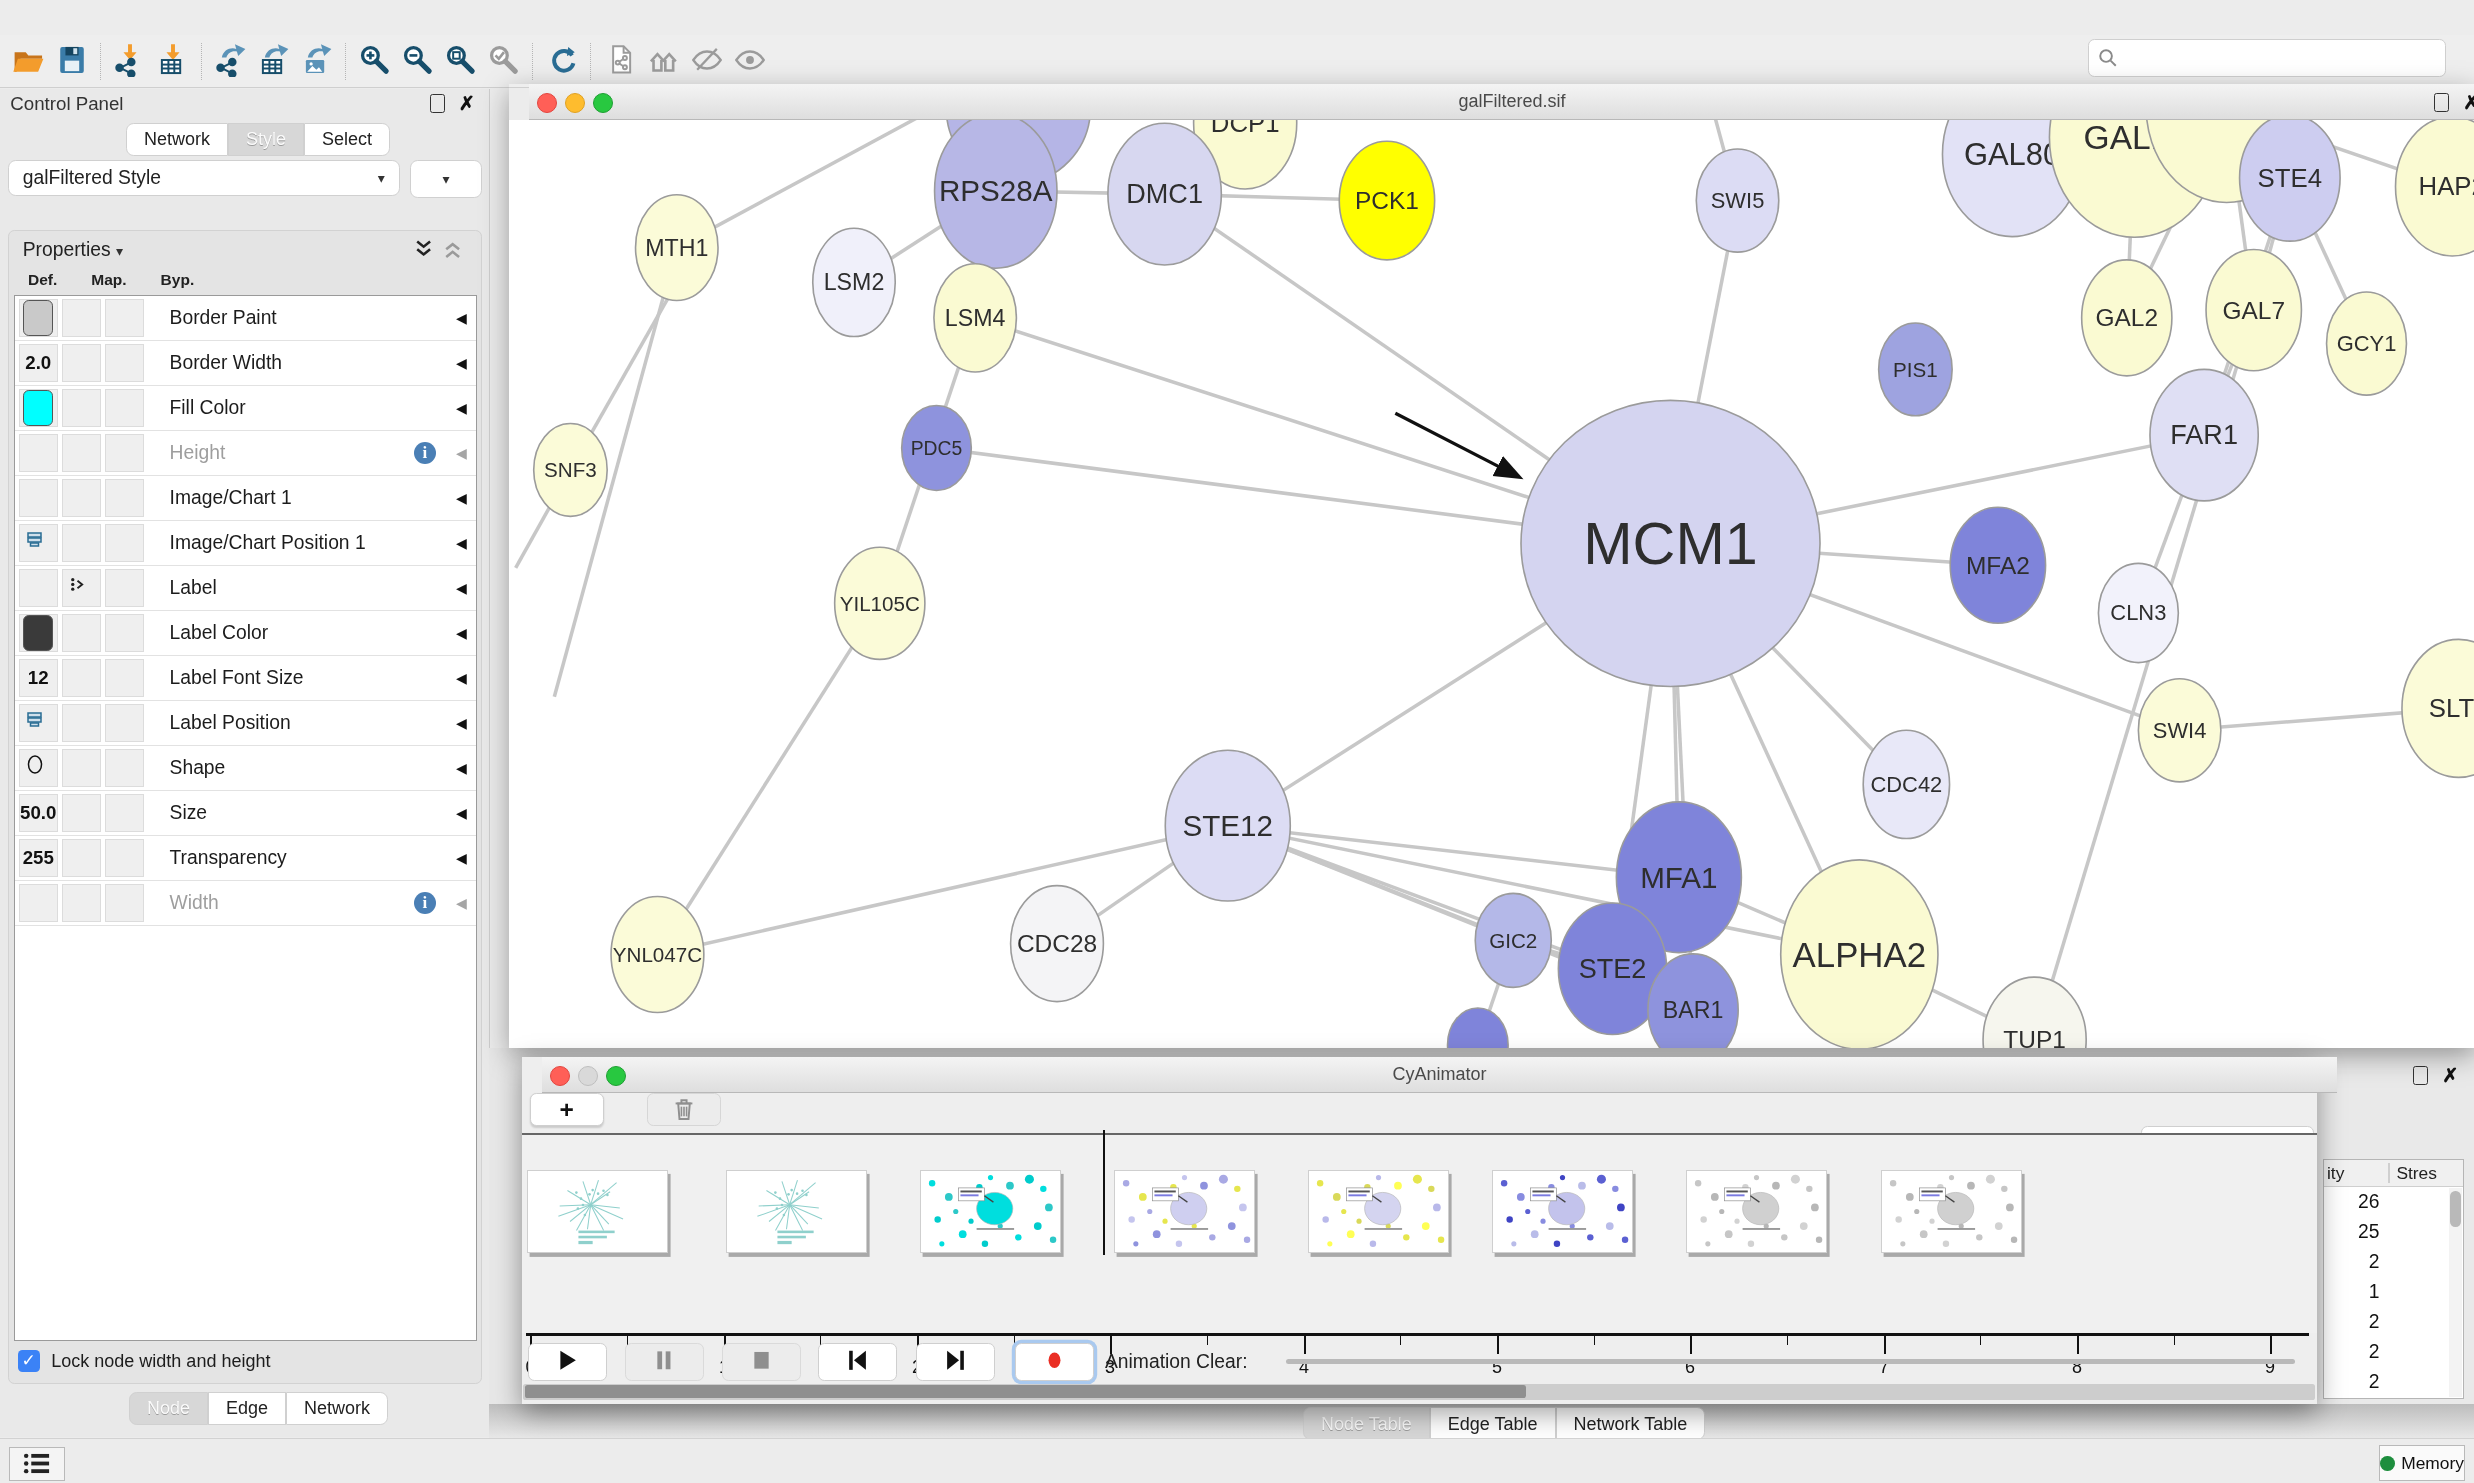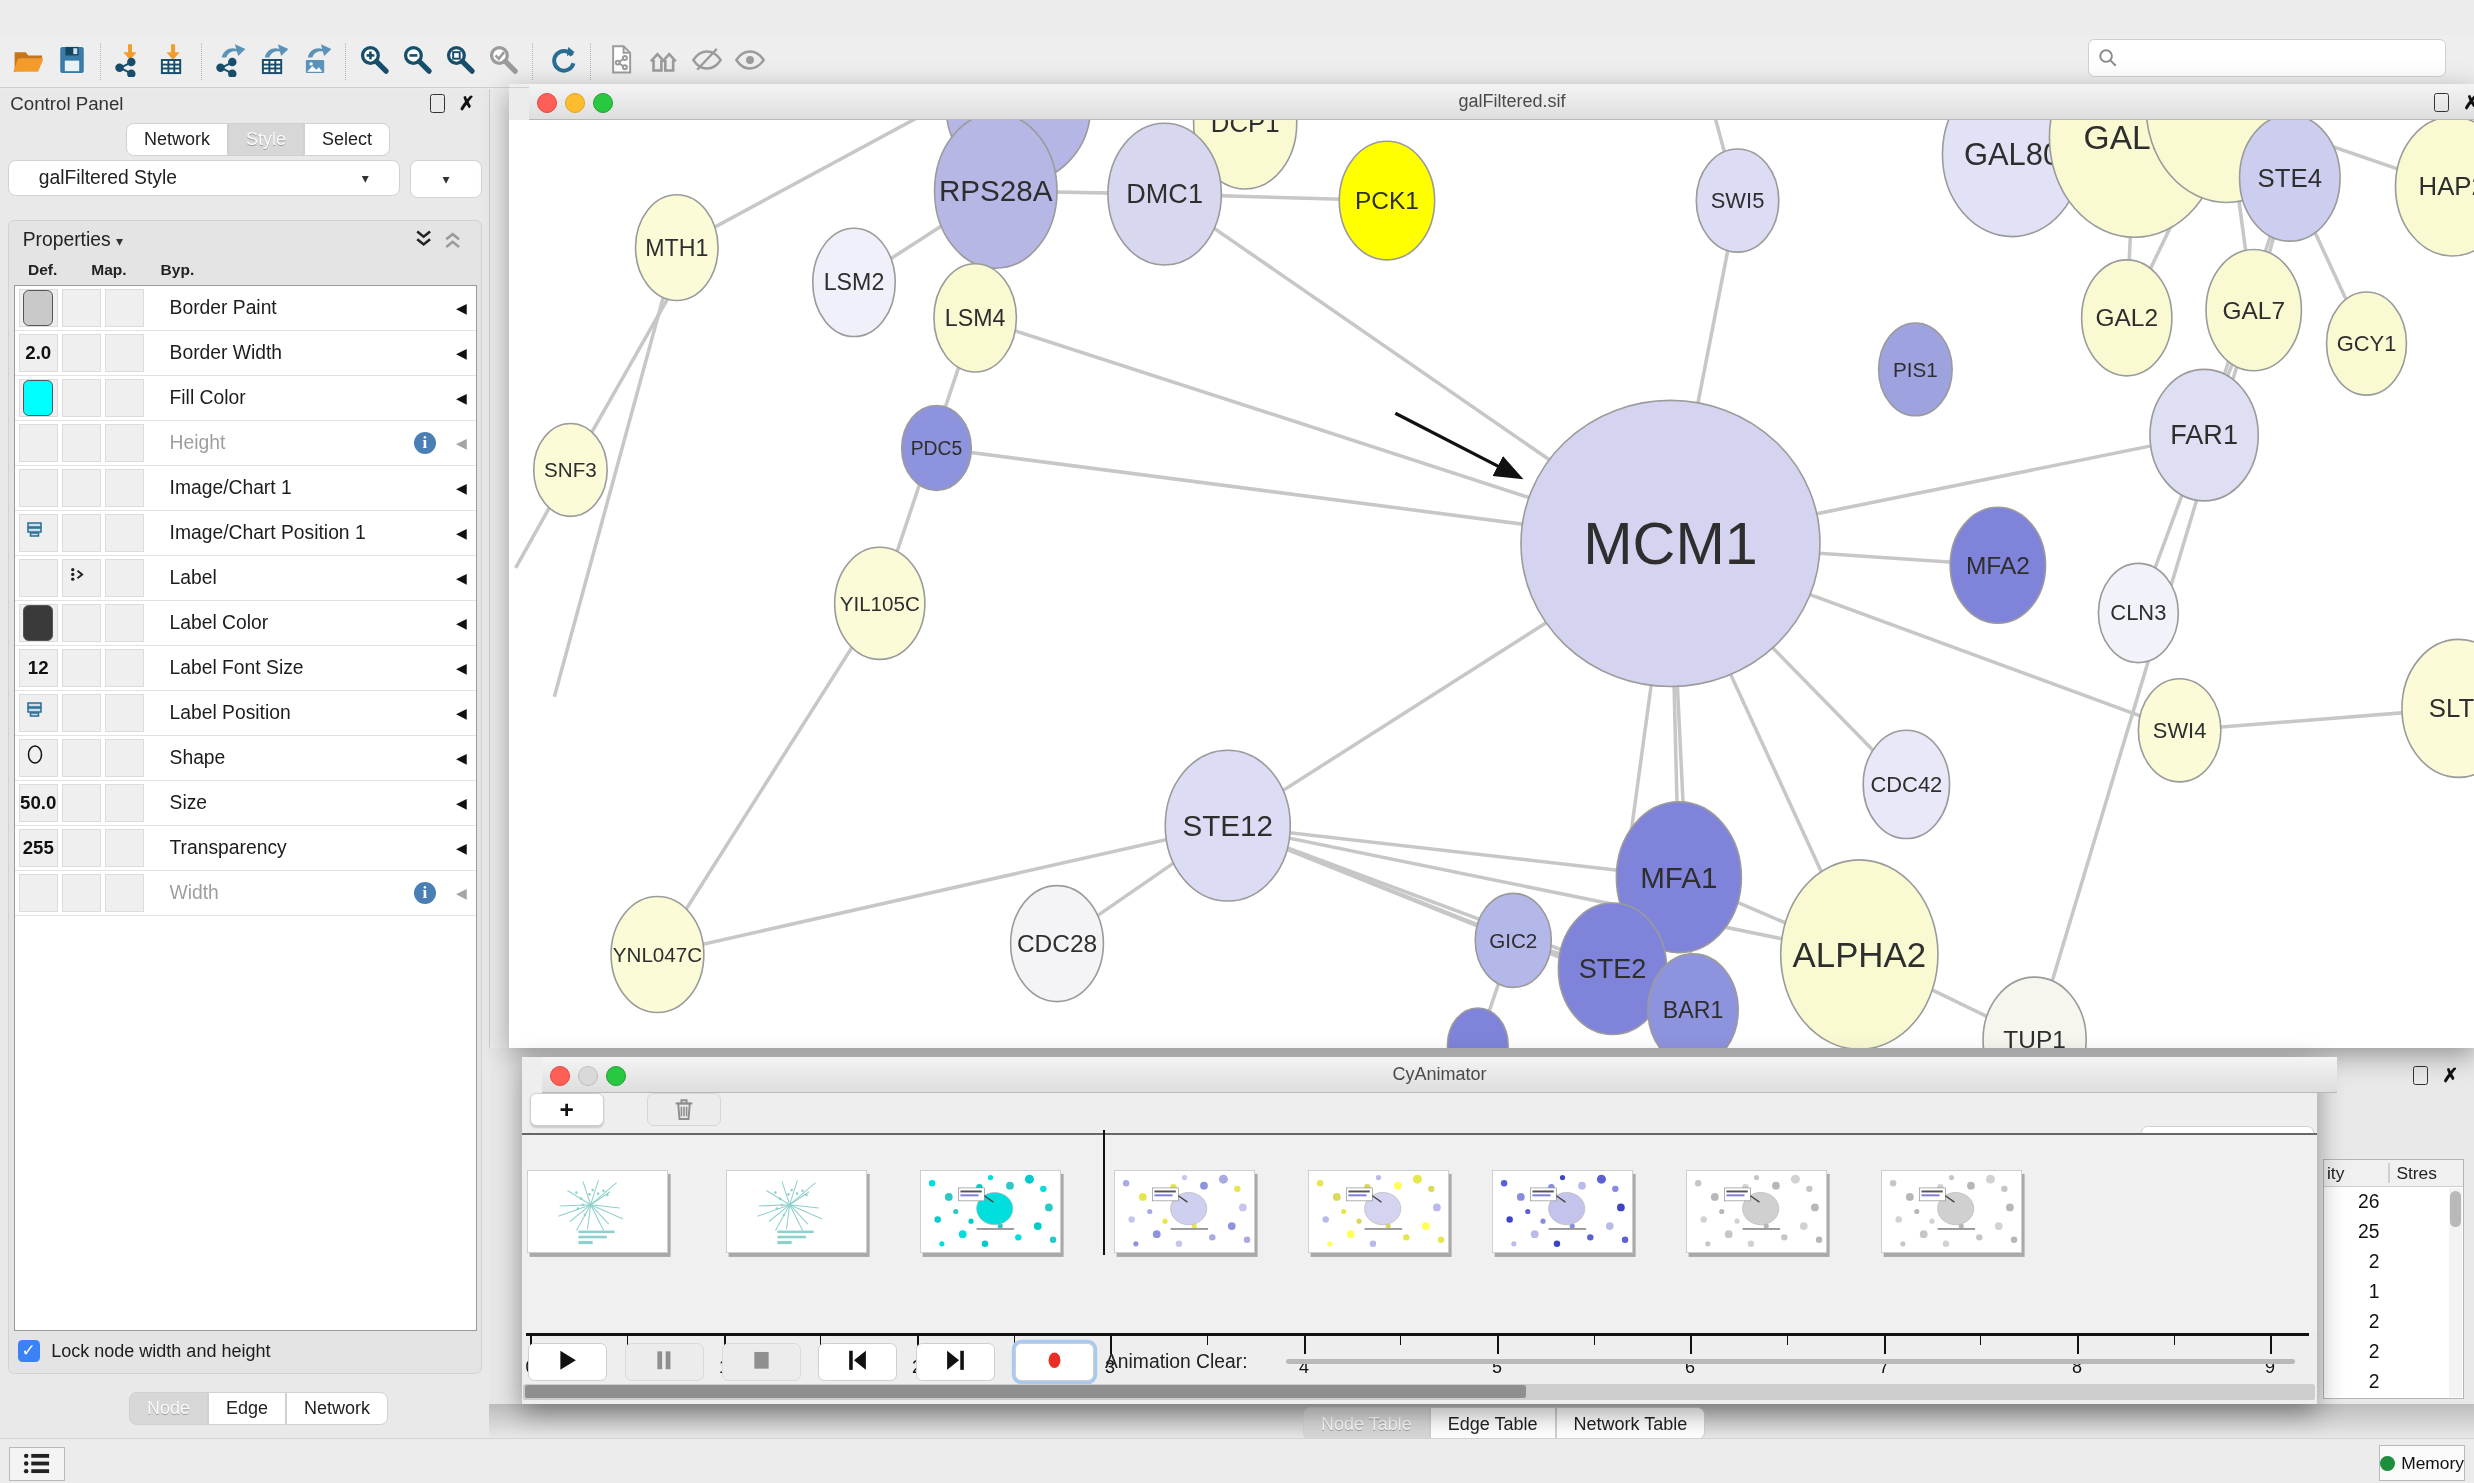--- a/index.html
+++ b/index.html
@@ -27,24 +27,24 @@
   .winbtns{position:absolute;display:flex;gap:14px;align-items:center;}
   #cp-winbtns{right:14px;top:5.2px;}
   .floaticon{width:13px;height:17px;border:1.9px solid #333;border-radius:2.6px;}
   .closeicon{font-size:19.3px;color:#111;font-weight:bold;line-height:17px;}
   .tabrow{position:absolute;display:flex;}
   .tab{background:#fff;border:0.6px solid #d0d0d0;font-size:18px;color:#222;padding:6.4px 17px;line-height:1;display:flex;align-items:center;justify-content:center;}
   .tab:first-child{border-radius:7.7px 0 0 7.7px;}
   .tab:last-child{border-radius:0 7.7px 7.7px 0;}
   .tab.sel{background:#d7d7d7;color:#fbfbfb;text-shadow:0 0.6px 0.6px #9a9a9a;}
   #cp-tabs{left:126px;top:34px;}
-  #style-select{left:7.7px;top:71px;width:392px;height:36px;background:#fff;border:1.3px solid #d0d0d0;border-radius:7.7px;display:flex;align-items:center;font-size:19.3px;color:#222;padding:0 30px;box-sizing:border-box;justify-content:space-between;}
+  #style-select{left:7.7px;top:71px;width:392px;height:36px;background:#fff;border:1.3px solid #d0d0d0;border-radius:7.7px;display:flex;align-items:center;font-size:19.3px;color:#222;padding:0 14px;box-sizing:border-box;justify-content:space-between;}
   #style-menu-btn{left:410px;top:71px;width:70px;height:36px;background:#fff;border:1.3px solid #d0d0d0;border-radius:7.7px;display:flex;align-items:center;justify-content:center;font-size:15.5px;color:#222;}
   .caret{font-size:14px;color:#333;}
-  #props-card{left:7.7px;top:131px;width:472px;height:1152px;background:#e4e4e4;border:0.6px solid #d2d2d2;border-radius:6.4px;text-decoration:underline;}
+  #props-card{left:7.7px;top:141px;width:472px;height:1152px;background:#e4e4e4;border:0.6px solid #d2d2d2;border-radius:6.4px;text-decoration:underline;}
   #props-header{left:14px;top:7.7px;font-size:19.3px;color:#222;}
   #props-chevs{right:18px;top:7.7px;display:flex;gap:10.3px;}
   #props-cols{left:19.3px;top:40px;font-size:15.5px;font-weight:bold;color:#222;display:flex;gap:34px;}
   #prop-rows{left:5.2px;top:64px;width:461px;height:1044px;background:#fff;border:1.3px solid #9a9a9a;overflow:hidden;}
   .prow{height:44px;border-bottom:1.3px solid #e2e2e2;position:relative;display:flex;align-items:center;}
   .pcell{width:37px;height:36px;background:#efefef;border:0.6px solid #dcdcdc;margin-left:3.9px;display:flex;align-items:center;justify-content:center;}
   .swatch{width:28px;height:34px;border-radius:5.8px;border:1.3px solid #555;}
   .defv{font-size:18.7px;font-weight:bold;color:#111;}
   .plabel{font-size:19.3px;color:#1c1c1c;margin-left:26px;}
   .plabel.dis{color:#9e9e9e;}

